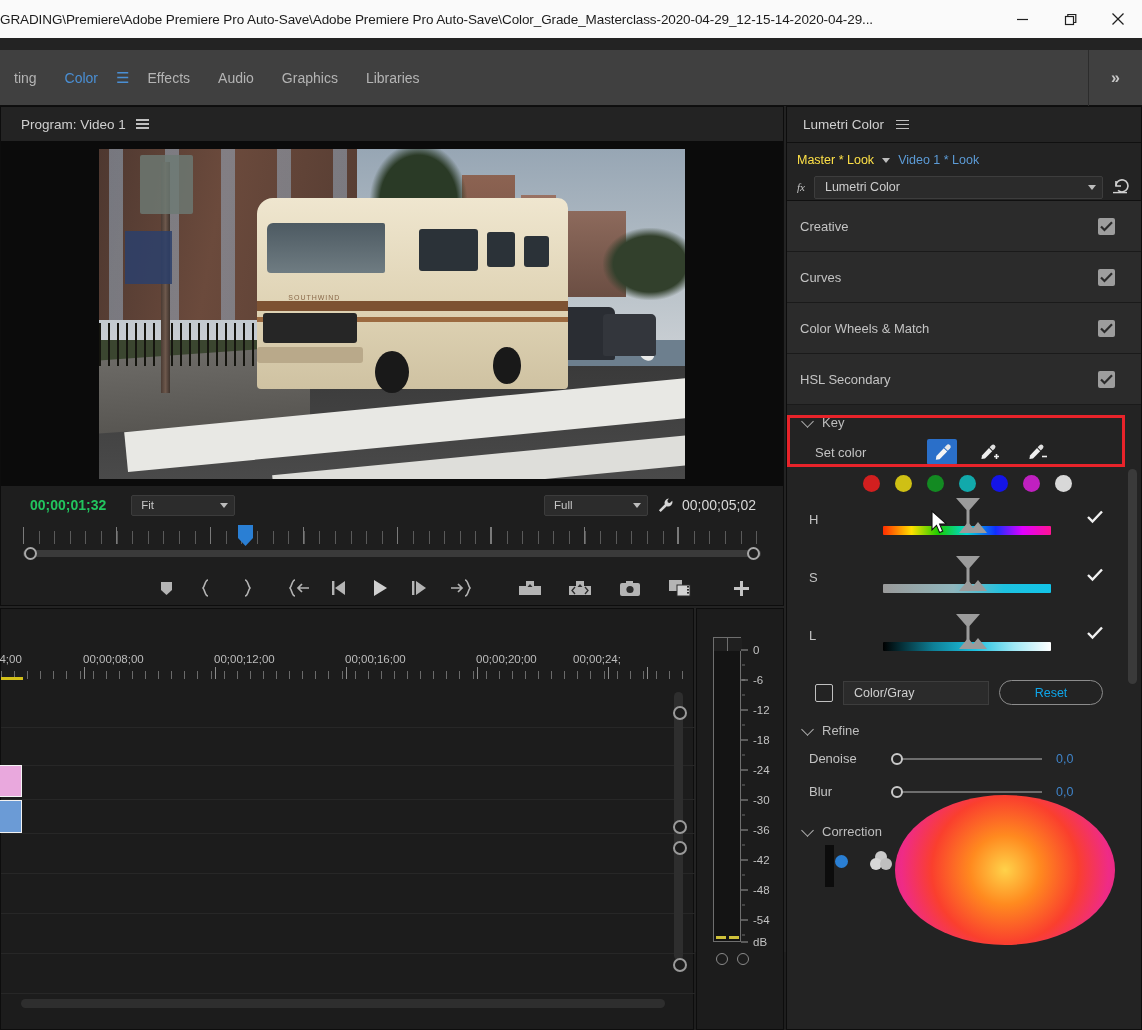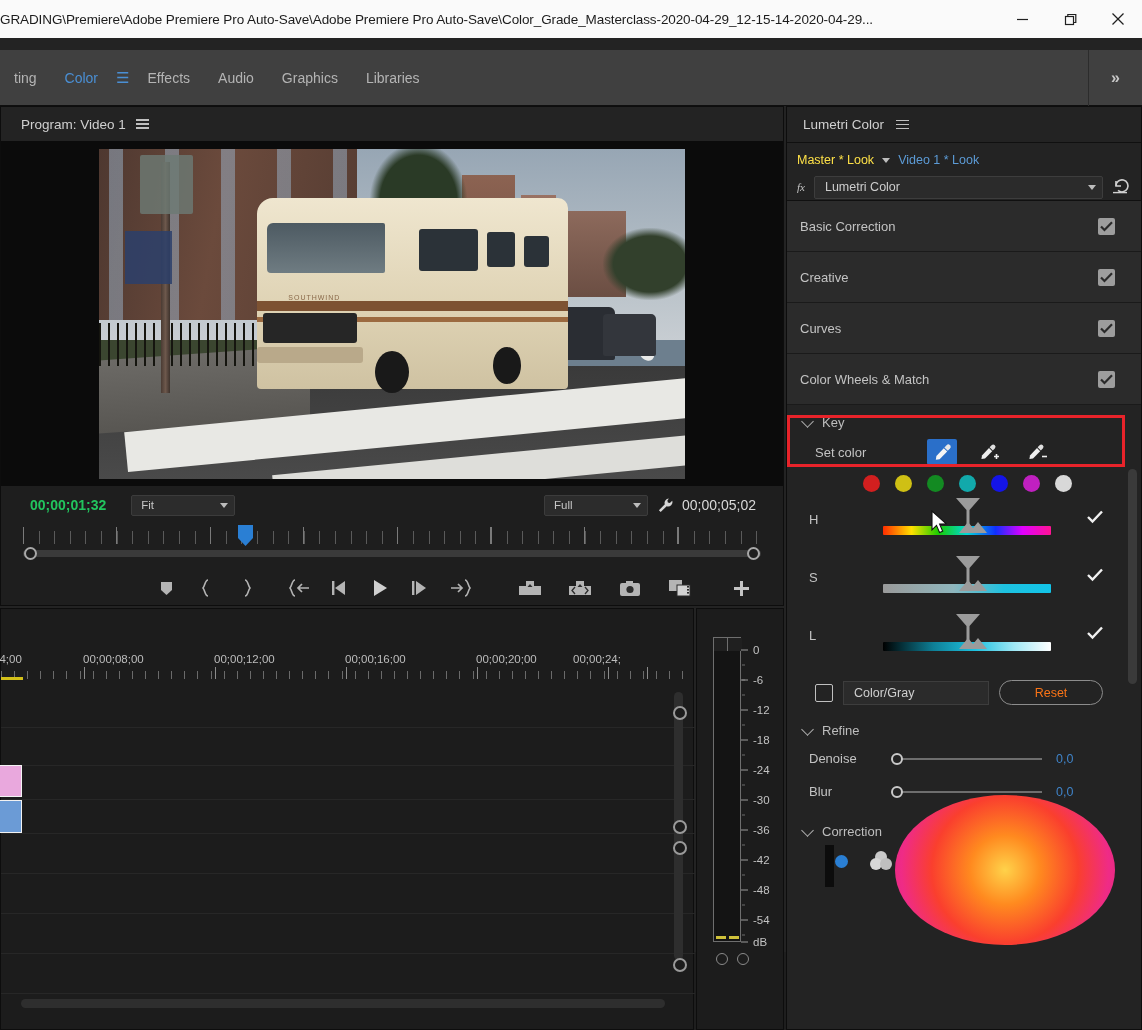--- a/index.html
+++ b/index.html
@@ -327,21 +327,21 @@
   .sl-check { position: absolute; right: 38px; top: 14px; }
 
   .colorgray-row { display: flex; align-items: center; gap: 10px; padding: 10px 0 0 28px; }
   .cg-check { width: 18px; height: 18px; border: 1.6px solid #c0c0c0; border-radius: 2px; background: #232323; }
   .cg-field {
     width: 146px; height: 24px; background: #2b2b2b; border: 1px solid #3d3d3d;
     color: #cfcfcf; font-size: 12.5px; display: flex; align-items: center; padding-left: 10px;
   }
   .reset-btn {
     width: 104px; height: 25px; border: 1px solid #8c8c8c; border-radius: 13px;
-    color: #f97316; font-size: 12.5px; display: flex; align-items: center; justify-content: center;
+    color: #0ea5e9; font-size: 12.5px; display: flex; align-items: center; justify-content: center;
   }
 
   .param-row { position: relative; height: 33px; display: flex; align-items: center; }
   .param-label { font-size: 13px; color: #c3c3c3; padding-left: 22px; width: 110px; }
   .param-track { position: relative; width: 145px; height: 2px; background: #6e6e6e; }
   .param-knob {
     position: absolute; left: -6px; top: -5px; width: 12px; height: 12px;
     border-radius: 50%; border: 2px solid #c9c9c9; background: #232323;
   }
   .param-val { font-size: 12.5px; color: #3f83c8; margin-left: 14px; }
@@ -684,45 +684,45 @@
           <svg width="19" height="17" viewBox="0 0 19 17">
             <path d="M4 9a6 6 0 1 1 2 4.4" fill="none" stroke="#d0d0d0" stroke-width="1.6"></path>
             <path d="M4 4v5h5" fill="none" stroke="#d0d0d0" stroke-width="1.6"></path>
             <line x1="1" y1="15.6" x2="15" y2="15.6" stroke="#d0d0d0" stroke-width="1.4"></line>
           </svg>
         </span>
       </div>
     </div>
 
     <div class="sect-row">
-      <span class="sect-label">Basic Correction</span>
-      <span class="sect-check">
-        <svg width="13" height="11" viewBox="0 0 13 11">
-            <path d="M1 5.5l3.5 3.5L12 1.3" fill="none" stroke="#2a2a2a" stroke-width="2.2"></path>
-          </svg>
-      </span>
-    </div>
-    <div class="sect-row">
       <span class="sect-label">Creative</span>
       <span class="sect-check">
         <svg width="13" height="11" viewBox="0 0 13 11">
             <path d="M1 5.5l3.5 3.5L12 1.3" fill="none" stroke="#2a2a2a" stroke-width="2.2"></path>
           </svg>
       </span>
     </div>
     <div class="sect-row">
       <span class="sect-label">Curves</span>
       <span class="sect-check">
         <svg width="13" height="11" viewBox="0 0 13 11">
             <path d="M1 5.5l3.5 3.5L12 1.3" fill="none" stroke="#2a2a2a" stroke-width="2.2"></path>
           </svg>
       </span>
     </div>
     <div class="sect-row">
       <span class="sect-label">Color Wheels &amp; Match</span>
+      <span class="sect-check">
+        <svg width="13" height="11" viewBox="0 0 13 11">
+            <path d="M1 5.5l3.5 3.5L12 1.3" fill="none" stroke="#2a2a2a" stroke-width="2.2"></path>
+          </svg>
+      </span>
+    </div>
+    <div class="sect-row">
+      <span class="sect-label">HSL Secondary</span>
       <span class="sect-check">
         <svg width="13" height="11" viewBox="0 0 13 11">
             <path d="M1 5.5l3.5 3.5L12 1.3" fill="none" stroke="#2a2a2a" stroke-width="2.2"></path>
           </svg>
       </span>
     </div>
     <div class="hl-box"></div>
 
     <div class="key-area">
       <div class="grp-head">

